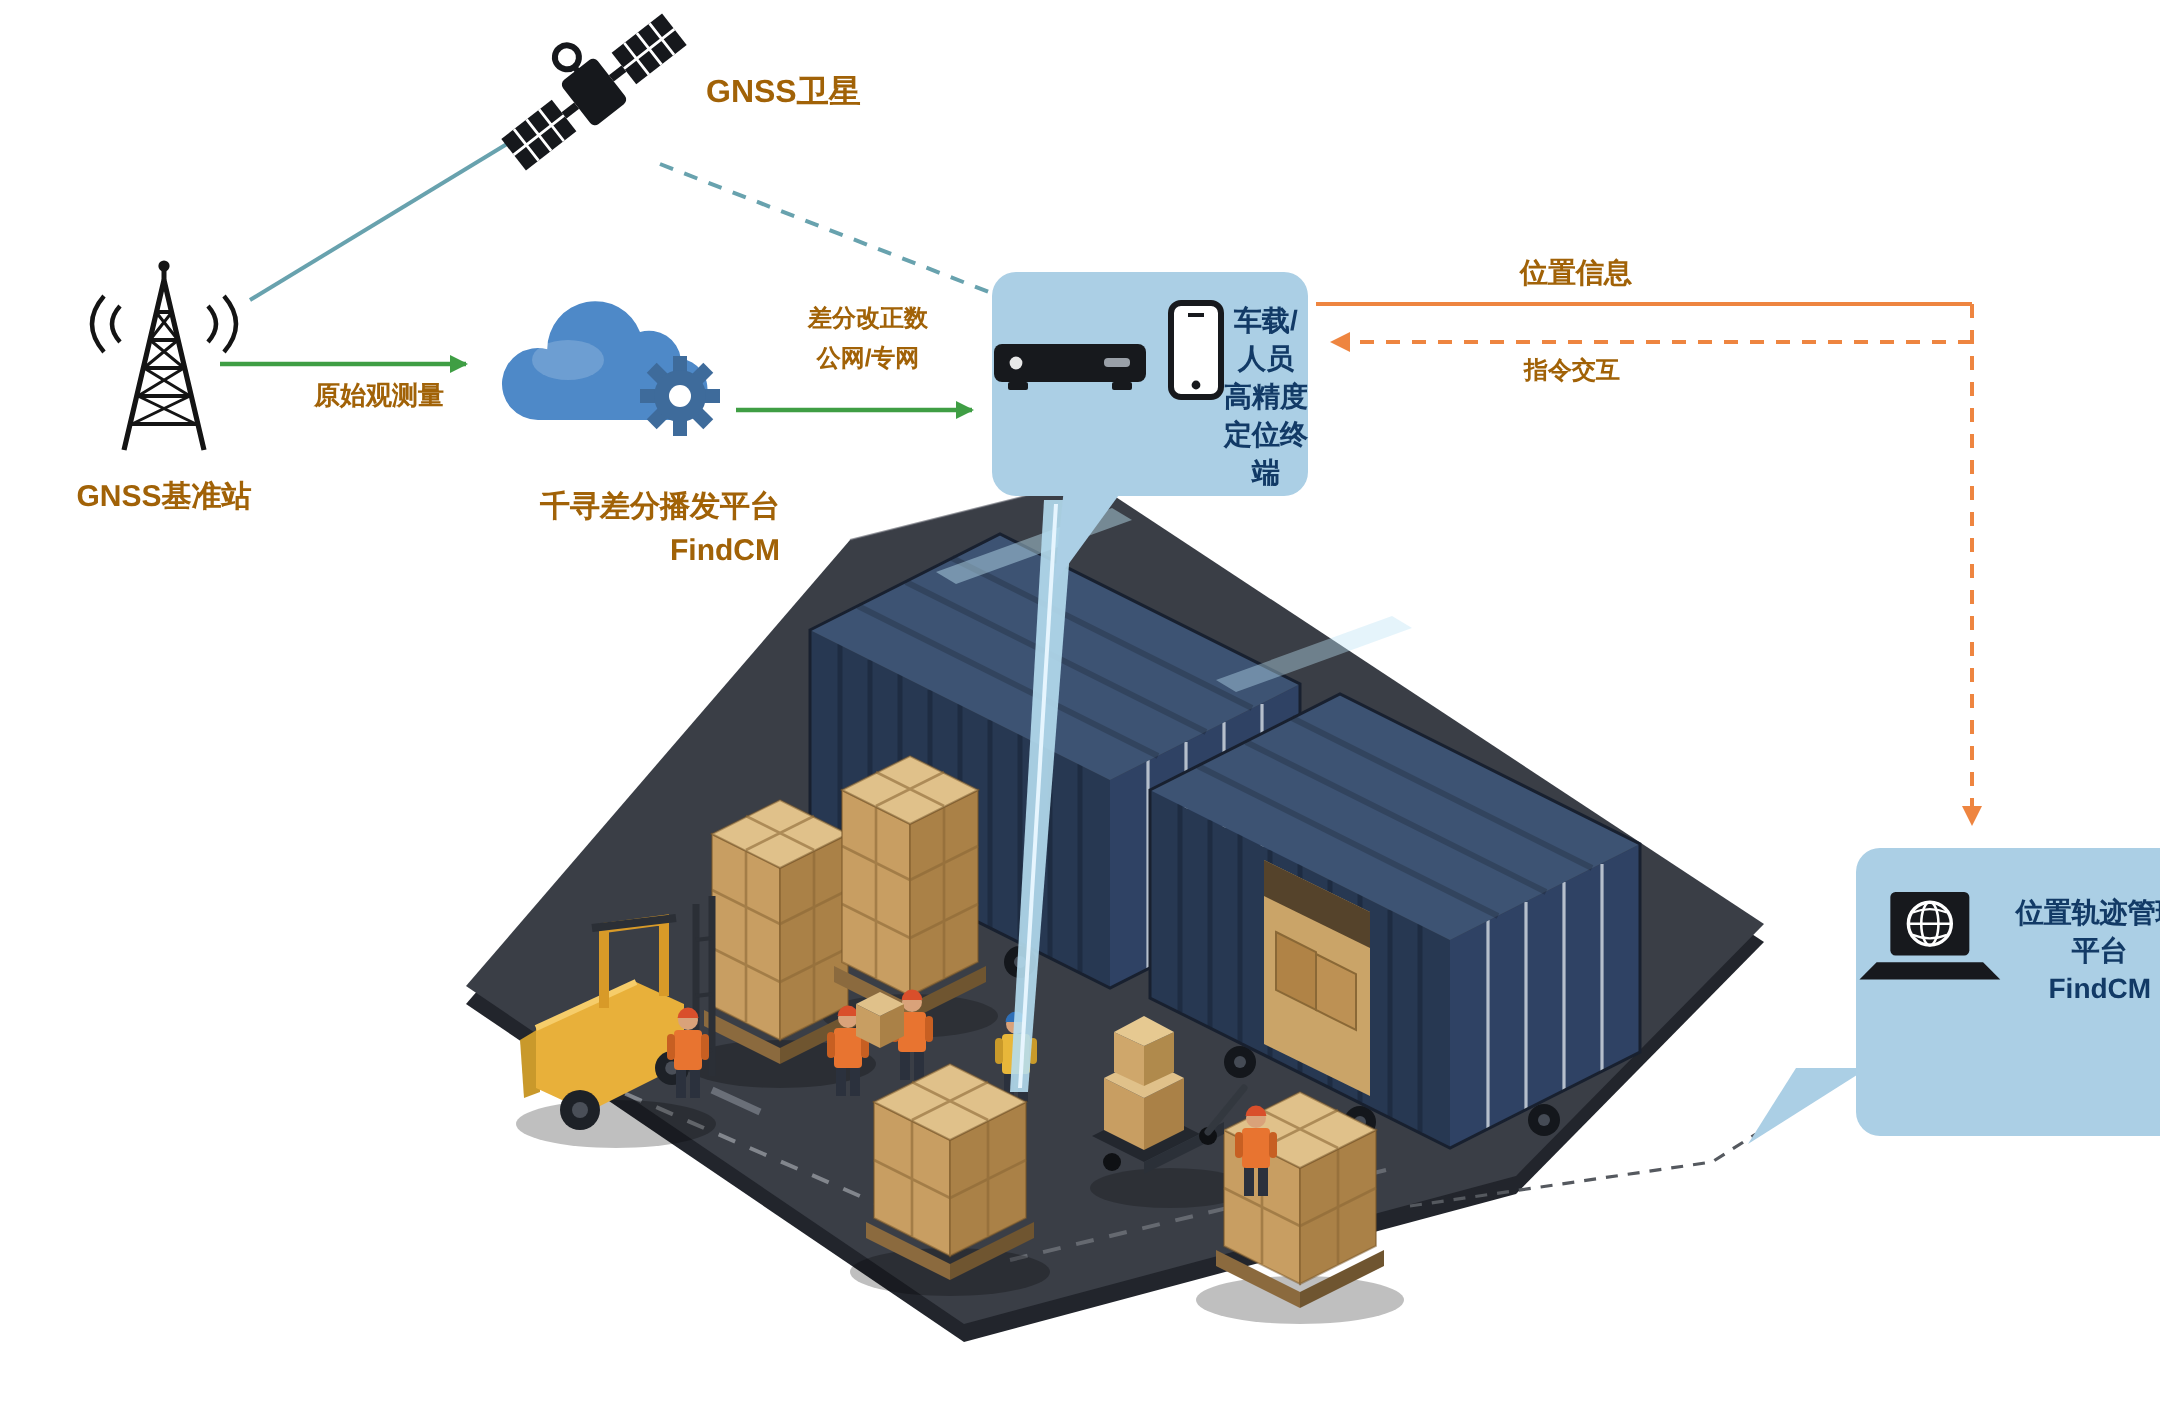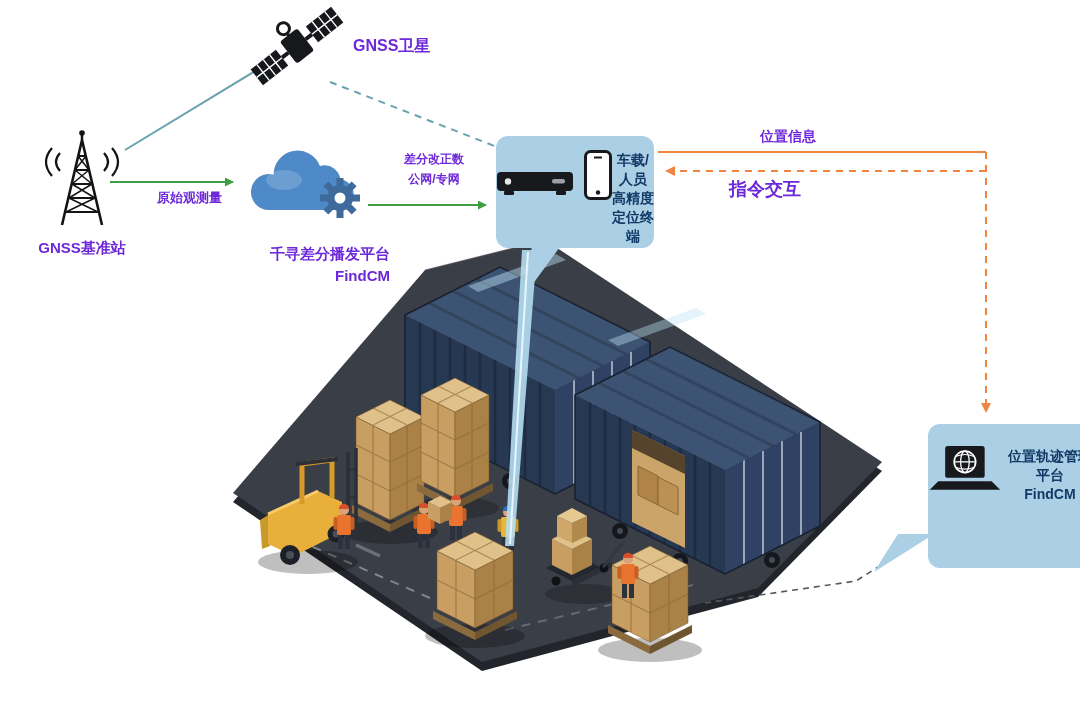--- a/index.html
+++ b/index.html
@@ -1,27 +1,27 @@
 <!DOCTYPE html>
 <html style="--teal-link: #68a2ae; --green-arrow: #3f9e44; --orange-arrow: #ee8540; --bubble-blue: #abcfe5; --navy-text: #123a66; --cloud-blue: #4e89c8; --gear-blue: #3e6b9b;"><head>
 <meta charset="utf-8">
 <style>
 *{box-sizing:border-box}
 body{margin:0;background:#fff;font-family:"Liberation Sans","DejaVu Sans",sans-serif}
 #stage{position:relative;width:1080px;height:701px;background:#fff;overflow:hidden}
 #overlay{position:absolute;left:0;top:0;z-index:1}
 .icon{position:absolute;z-index:2}
-.lbl{position:absolute;z-index:3;color:#6d28d9;font-weight:700;white-space:nowrap}
+.lbl{position:absolute;z-index:3;color:#a16207;font-weight:700;white-space:nowrap}
 .lbl-sat{left:353px;top:36px;font-size:16px}
 .lbl-base{left:14px;top:239px;width:136px;text-align:center;font-size:15px}
 .lbl-raw{left:130px;top:189px;width:92px;text-align:right;font-size:13px}
 .lbl-cloud{left:218px;top:243px;width:172px;text-align:right;font-size:15px;line-height:1.45}
 .lbl-diff{left:384px;top:150px;width:100px;text-align:center;font-size:12px;line-height:1.65}
 .lbl-pos{left:760px;top:128px;width:92px;text-align:left;font-size:14px}
-.lbl-cmd{left:719px;top:177px;width:92px;text-align:center;font-size:18px}
+.lbl-cmd{left:762px;top:177px;width:92px;text-align:left;font-size:12px}
 .bubble{position:absolute;z-index:3;background:var(--bubble-blue,#abcfe5);border-radius:12px;display:flex;}
 .bubble-terminal{left:496px;top:136px;width:158px;height:112px;padding-top:10px}
 .bubble-finds{left:928px;top:424px;width:170px;height:144px;padding-top:18px}
 .icons-row{display:flex;align-items:flex-end;gap:10px;height:54px}
 .bubble-text{font-weight:700;font-size:14px;color:var(--navy-text,#123a66);text-align:center;line-height:1.35;margin-top:5px}
 .teal{stroke:var(--teal-link,#68a2ae);stroke-width:2;fill:none}
 .green{stroke:var(--green-arrow,#3f9e44);stroke-width:2.2;fill:none}
 .orange{stroke:var(--orange-arrow,#ee8540);stroke-width:2;fill:none}
 .dashed{stroke-dasharray:7 6}
 </style>

